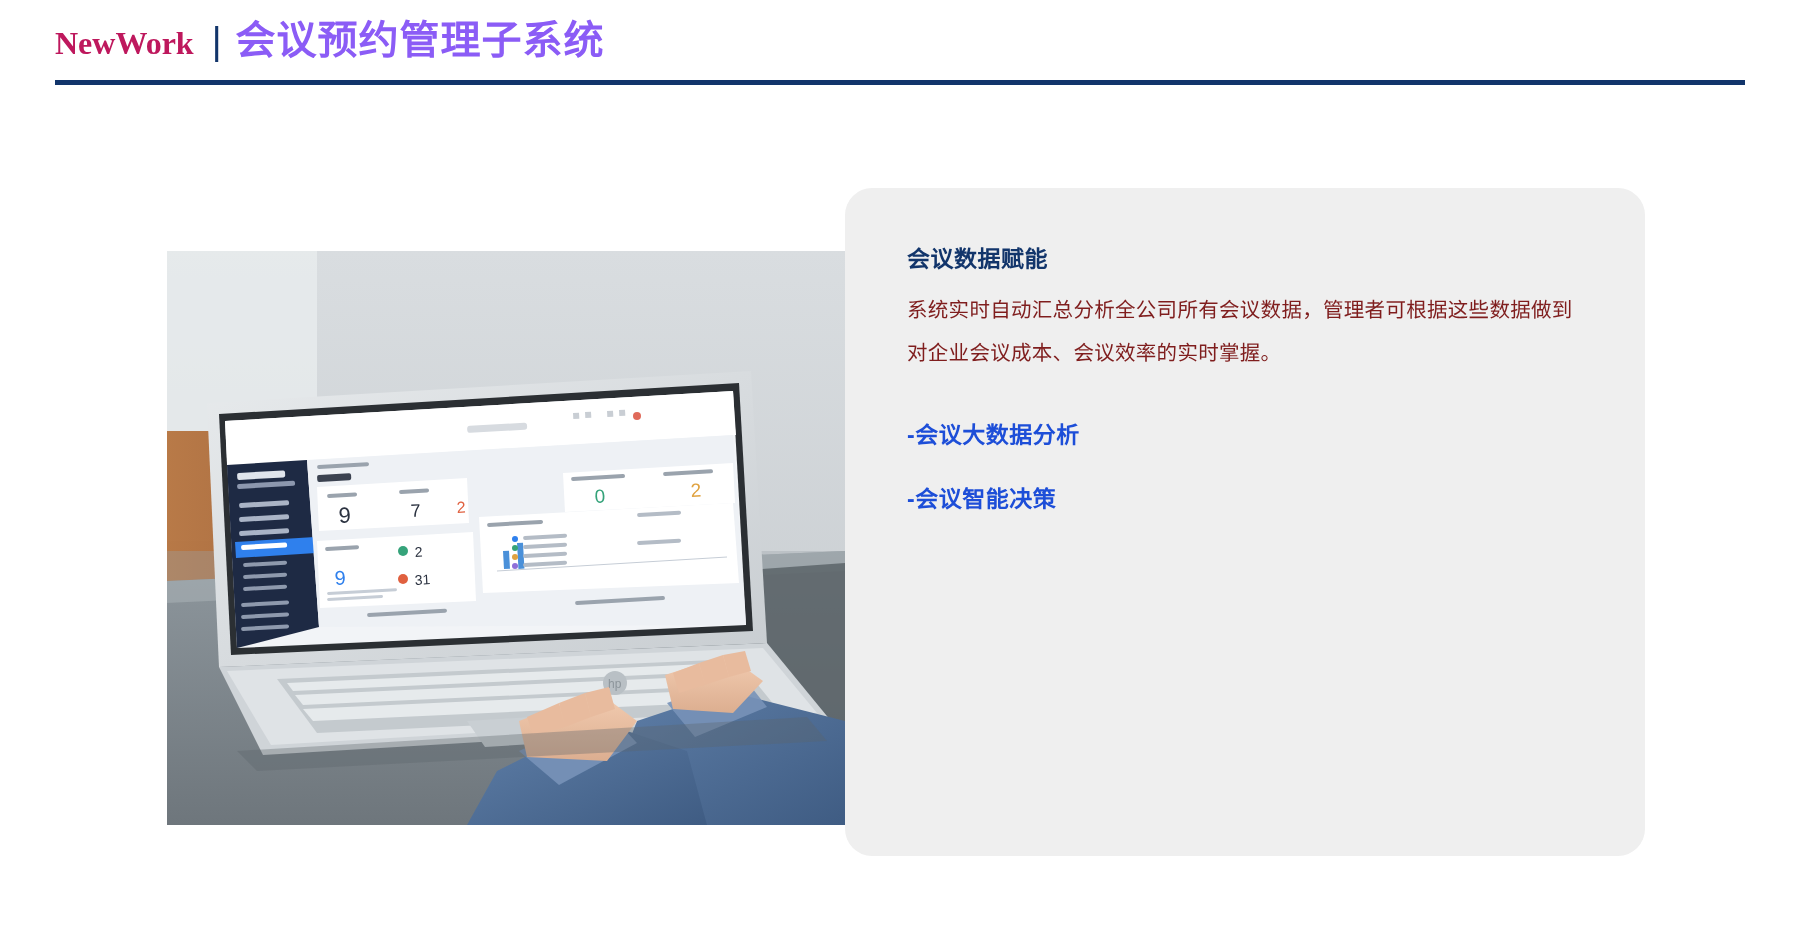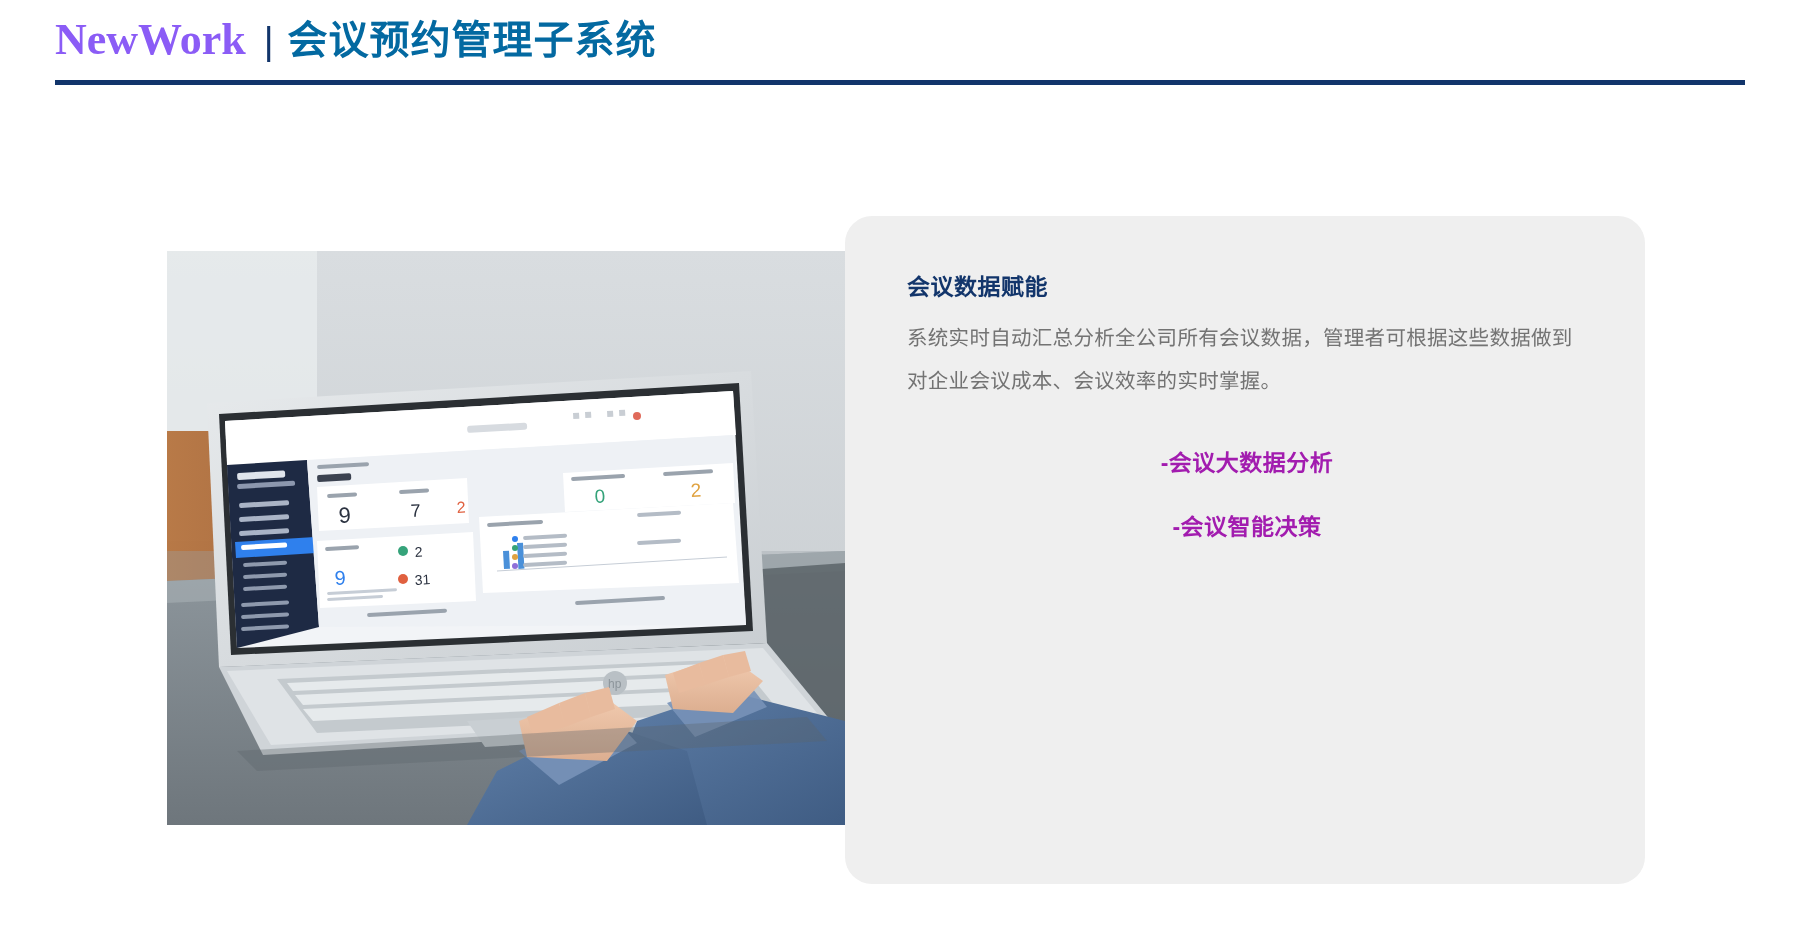--- a/index.html
+++ b/index.html
@@ -24,35 +24,35 @@
     height: 78px;
   }
   .header-title {
     display: flex;
     align-items: baseline;
     white-space: nowrap;
     font-weight: bold;
   }
   .brand {
     font-family: "Liberation Serif", "DejaVu Serif", serif;
-    font-size: 44px;
+    font-size: 32px;
     font-weight: bold;
-    color: #8b5cf6;
+    color: #be185d;
     letter-spacing: 0px;
   }
   .divider-bar {
     font-size: 38px;
     color: #12356b;
     margin: 0 14px 0 18px;
     font-weight: normal;
   }
   .subtitle {
     font-size: 40px;
     font-weight: bold;
-    color: #0369a1;
+    color: #8b5cf6;
     letter-spacing: 1px;
   }
   .header-rule {
     position: absolute;
     left: 0;
     top: 72px;
     width: 1690px;
     height: 5px;
     background: #12356b;
   }
@@ -70,42 +70,42 @@
   .photo svg {
     display: block;
     width: 678px;
     height: 574px;
   }
 
   
   .panel {
     position: absolute;
     left: 845px;
-    top: 216px;
+    top: 188px;
     width: 800px;
     height: 668px;
     background: #efefef;
     border-radius: 27px;
   }
   .panel-inner {
     padding: 52px 58px 0 62px;
   }
   .section { margin-bottom: 6px; }
   .sec-head {
     font-size: 23px;
     font-weight: bold;
     color: #12356b;
     margin: 0 0 14px 0;
     letter-spacing: 0.5px;
   }
-  .sec-head.accent { color: #a21caf; text-align: center; }
+  .sec-head.accent { color: #1d4ed8; }
   .sec-body {
     font-size: 20.5px;
     line-height: 43px;
-    color: #737373;
+    color: #7f1d1d;
     margin: 0 0 26px 0;
     letter-spacing: 0.3px;
   }
   .gap-lg { height: 16px; }
 </style>
 </head>
 <body>
 
 <div class="header">
   <div class="header-title">

